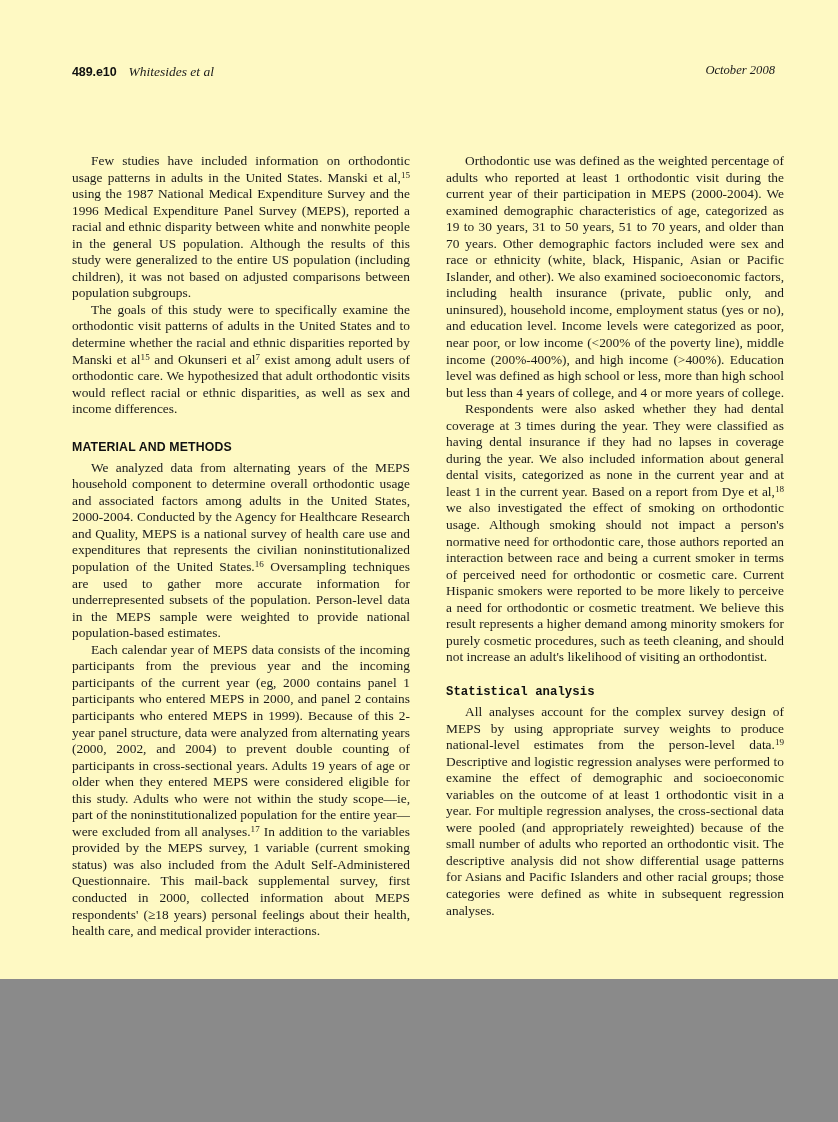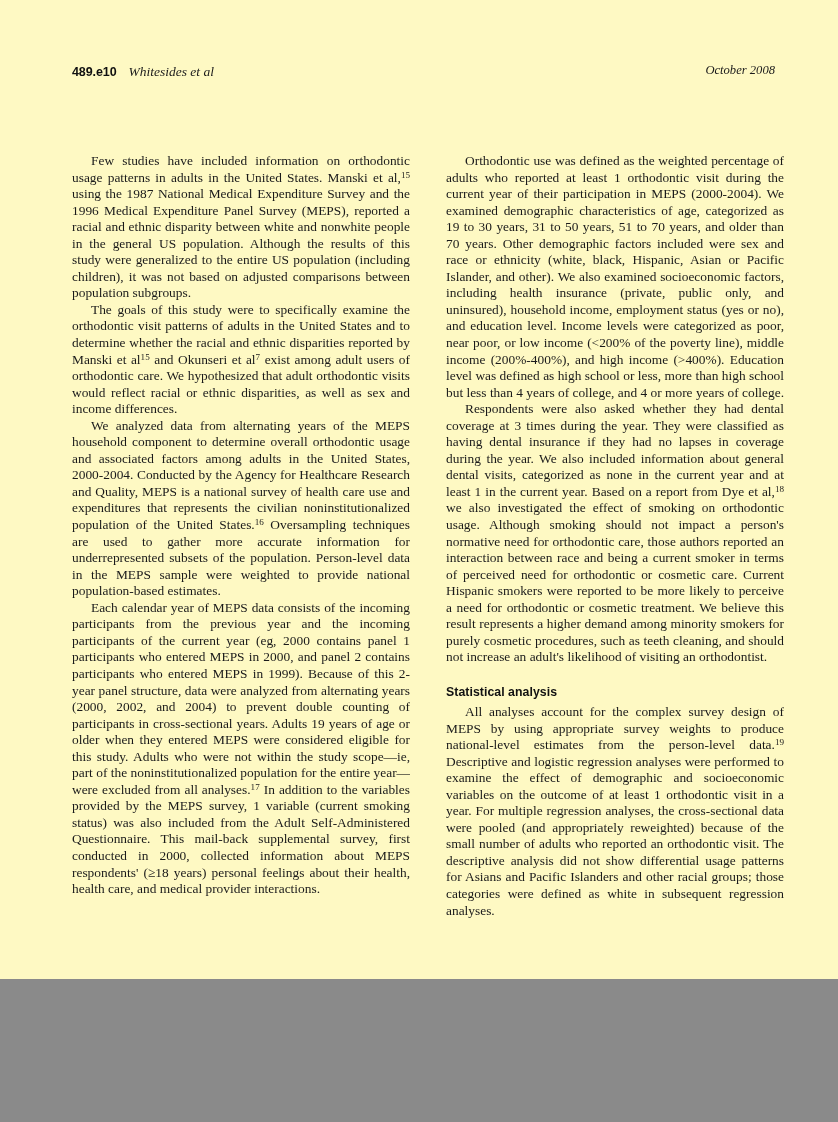--- a/index.html
+++ b/index.html
@@ -92,21 +92,21 @@
   h2.section {
     font-family: "Liberation Sans", sans-serif;
     font-weight: bold;
     font-size: 12.3px;
     letter-spacing: 0.15px;
     margin: 22px 0 5px 0;
     line-height: 15px;
     color: #111;
   }
   h3.subsection {
-    font-family: Liberation Sans, sans-serif;
+    font-family: Liberation Mono, monospace;
     font-weight: bold;
     font-size: 12.3px;
     letter-spacing: 0.05px;
     margin: 19px 0 4px 0;
     line-height: 15px;
     color: #111;
   }
   sup {
     font-size: 0.68em;
     vertical-align: 0.42em;
@@ -125,20 +125,21 @@
     <div class="rh-right">
       <span>October 2008</span>
     </div>
   </div>
 
   <div class="columns">
 
     <div class="col col-left">
       <p class="body">Few studies have included information on orthodontic usage patterns in adults in the United States. Manski et al,<sup>15</sup> using the 1987 National Medical Expenditure Survey and the 1996 Medical Expenditure Panel Survey (MEPS), reported a racial and ethnic disparity between white and nonwhite people in the general US population. Although the results of this study were generalized to the entire US population (including children), it was not based on adjusted comparisons between population subgroups.</p>
       <p class="body">The goals of this study were to specifically examine the orthodontic visit patterns of adults in the United States and to determine whether the racial and ethnic disparities reported by Manski et al<sup>15</sup> and Okunseri et al<sup>7</sup> exist among adult users of orthodontic care. We hypothesized that adult orthodontic visits would reflect racial or ethnic disparities, as well as sex and income differences.</p>
+      <h2 class="section">MATERIAL AND METHODS</h2>
       <p class="body">We analyzed data from alternating years of the MEPS household component to determine overall orthodontic usage and associated factors among adults in the United States, 2000-2004. Conducted by the Agency for Healthcare Research and Quality, MEPS is a national survey of health care use and expenditures that represents the civilian noninstitutionalized population of the United States.<sup>16</sup> Oversampling techniques are used to gather more accurate information for underrepresented subsets of the population. Person-level data in the MEPS sample were weighted to provide national population-based estimates.</p>
       <p class="body">Each calendar year of MEPS data consists of the incoming participants from the previous year and the incoming participants of the current year (eg, 2000 contains panel 1 participants who entered MEPS in 2000, and panel 2 contains participants who entered MEPS in 1999). Because of this 2-year panel structure, data were analyzed from alternating years (2000, 2002, and 2004) to prevent double counting of participants in cross-sectional years. Adults 19 years of age or older when they entered MEPS were considered eligible for this study. Adults who were not within the study scope—ie, part of the noninstitutionalized population for the entire year—were excluded from all analyses.<sup>17</sup> In addition to the variables provided by the MEPS survey, 1 variable (current smoking status) was also included from the Adult Self-Administered Questionnaire. This mail-back supplemental survey, first conducted in 2000, collected information about MEPS respondents' (≥18 years) personal feelings about their health, health care, and medical provider interactions.</p>
     </div>
 
     <div class="col col-right">
       <p class="body">Orthodontic use was defined as the weighted percentage of adults who reported at least 1 orthodontic visit during the current year of their participation in MEPS (2000-2004). We examined demographic characteristics of age, categorized as 19 to 30 years, 31 to 50 years, 51 to 70 years, and older than 70 years. Other demographic factors included were sex and race or ethnicity (white, black, Hispanic, Asian or Pacific Islander, and other). We also examined socioeconomic factors, including health insurance (private, public only, and uninsured), household income, employment status (yes or no), and education level. Income levels were categorized as poor, near poor, or low income (&lt;200% of the poverty line), middle income (200%-400%), and high income (&gt;400%). Education level was defined as high school or less, more than high school but less than 4 years of college, and 4 or more years of college.</p>
       <p class="body">Respondents were also asked whether they had dental coverage at 3 times during the year. They were classified as having dental insurance if they had no lapses in coverage during the year. We also included information about general dental visits, categorized as none in the current year and at least 1 in the current year. Based on a report from Dye et al,<sup>18</sup> we also investigated the effect of smoking on orthodontic usage. Although smoking should not impact a person's normative need for orthodontic care, those authors reported an interaction between race and being a current smoker in terms of perceived need for orthodontic or cosmetic care. Current Hispanic smokers were reported to be more likely to perceive a need for orthodontic or cosmetic treatment. We believe this result represents a higher demand among minority smokers for purely cosmetic procedures, such as teeth cleaning, and should not increase an adult's likelihood of visiting an orthodontist.</p>
       <h3 class="subsection">Statistical analysis</h3>
       <p class="body">All analyses account for the complex survey design of MEPS by using appropriate survey weights to produce national-level estimates from the person-level data.<sup>19</sup> Descriptive and logistic regression analyses were performed to examine the effect of demographic and socioeconomic variables on the outcome of at least 1 orthodontic visit in a year. For multiple regression analyses, the cross-sectional data were pooled (and appropriately reweighted) because of the small number of adults who reported an orthodontic visit. The descriptive analysis did not show differential usage patterns for Asians and Pacific Islanders and other racial groups; those categories were defined as white in subsequent regression analyses.</p>
     </div>

